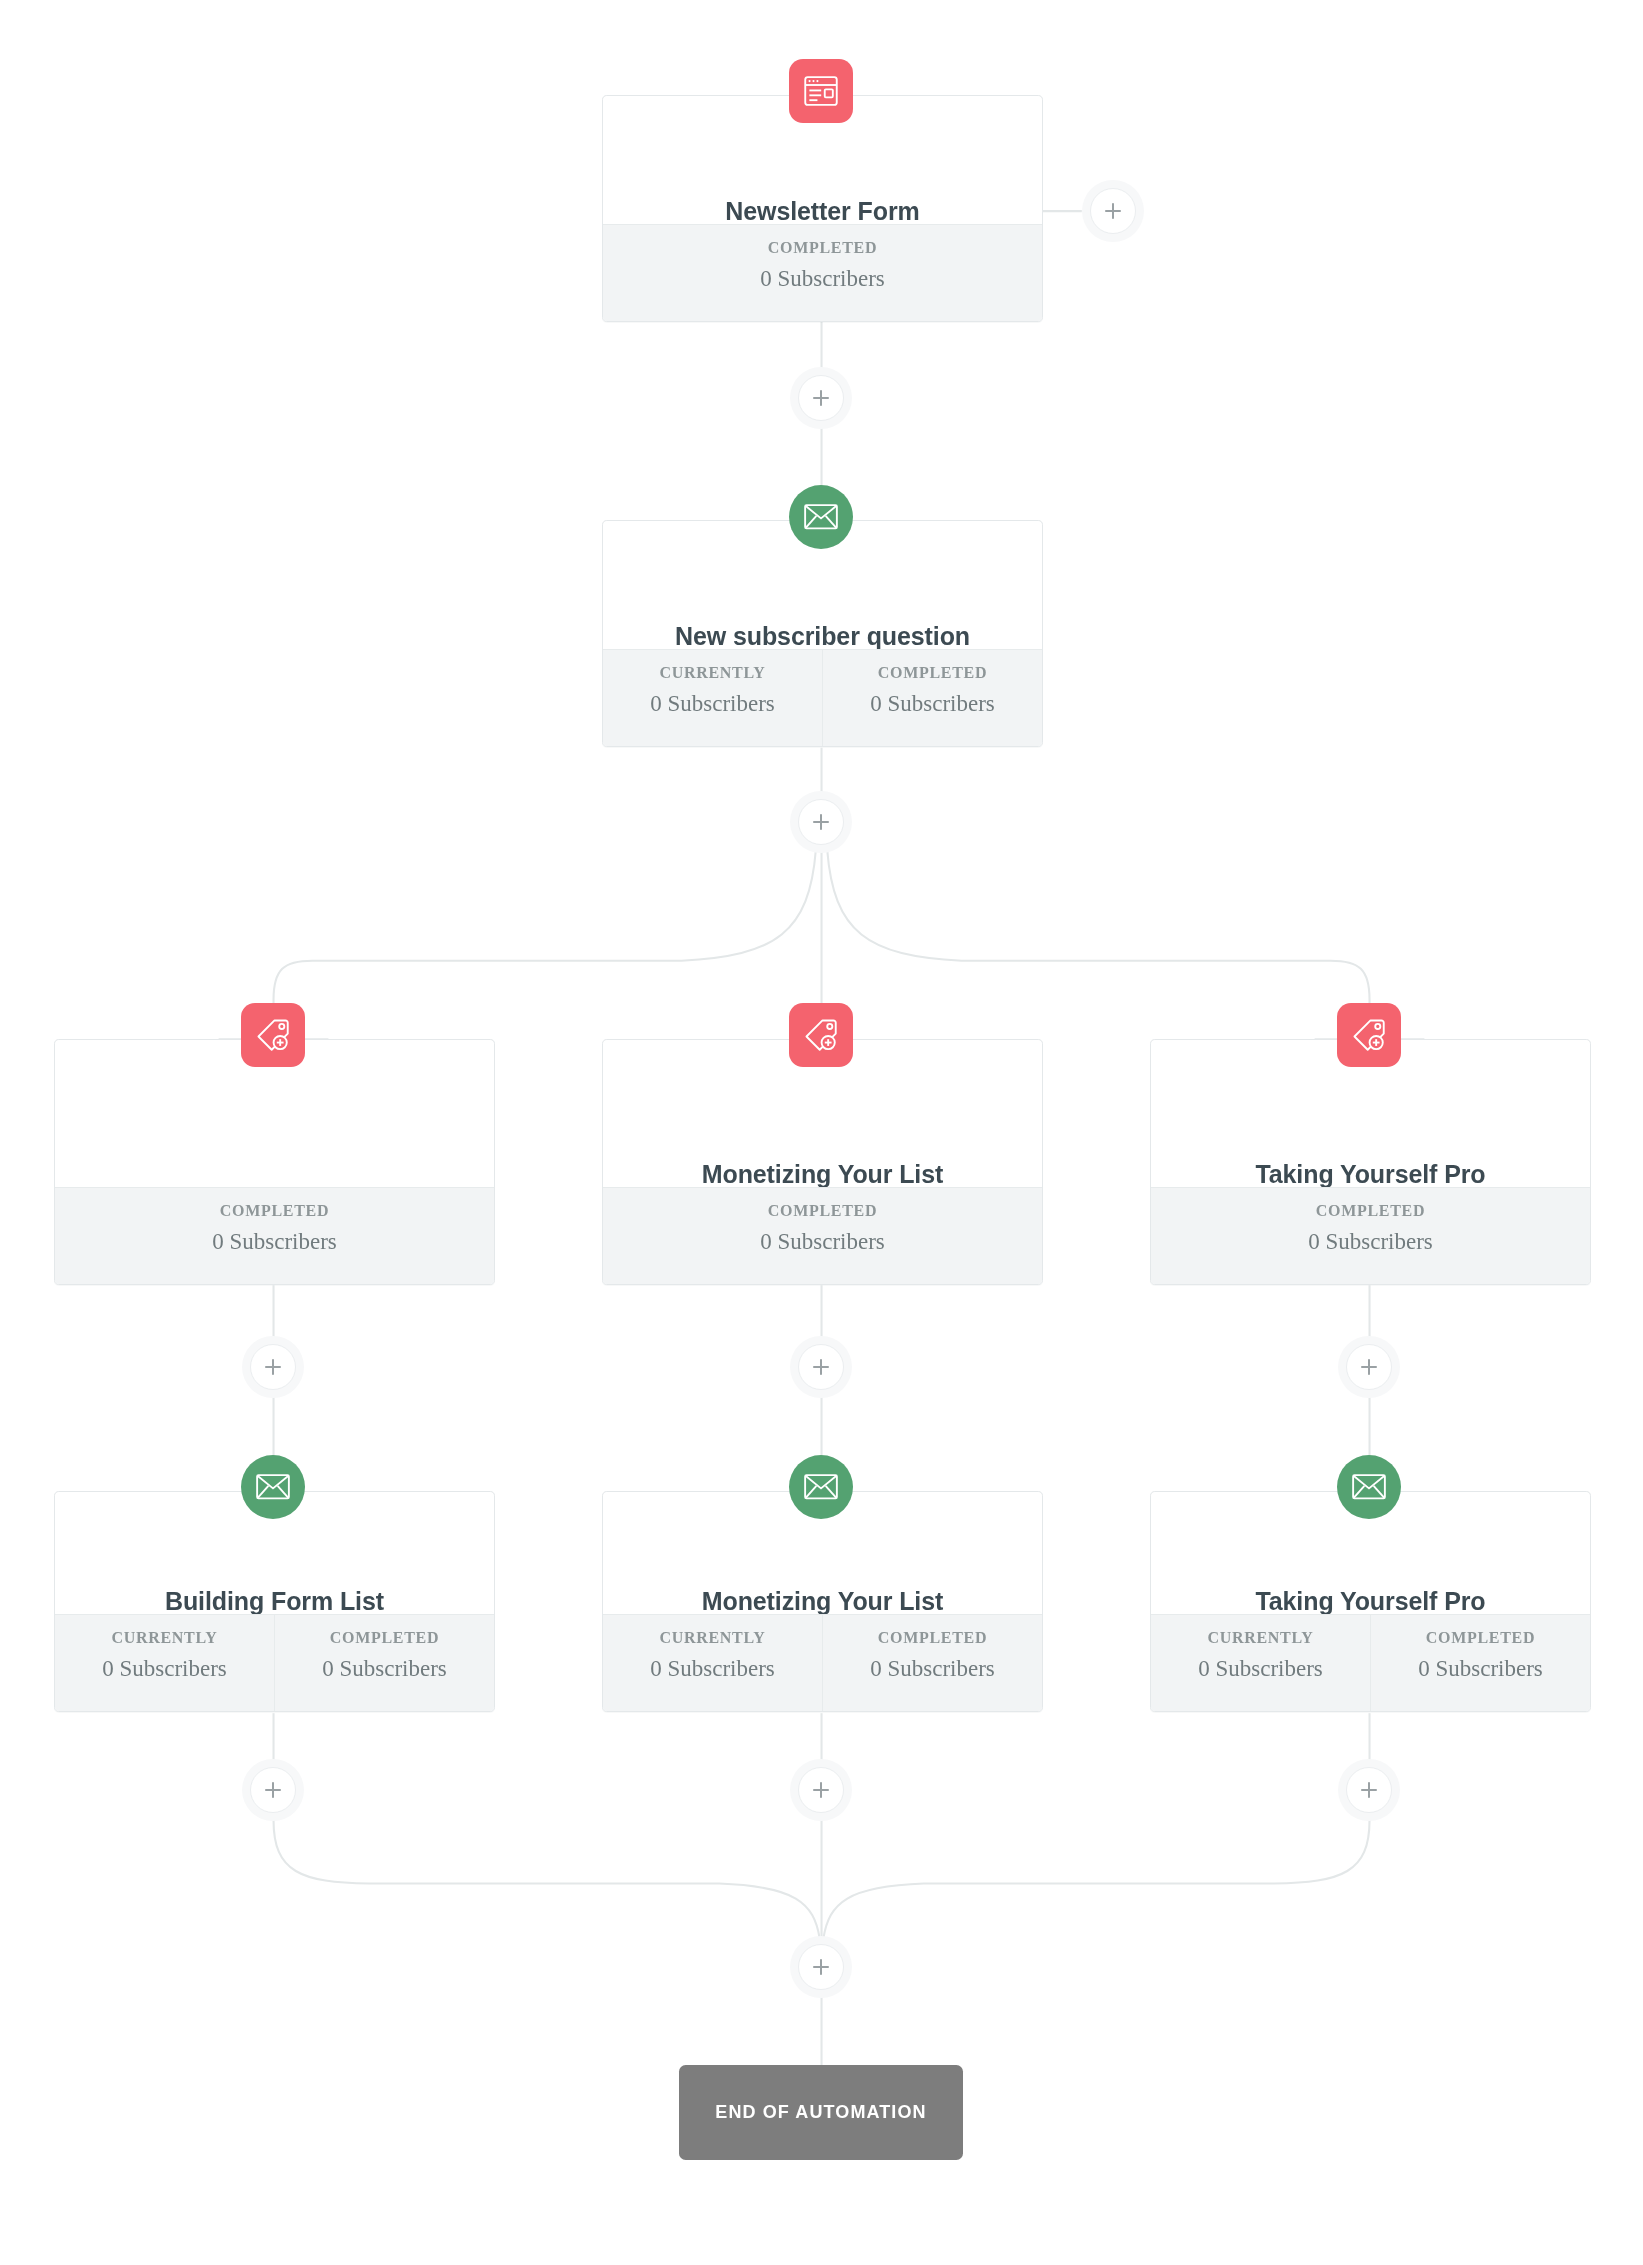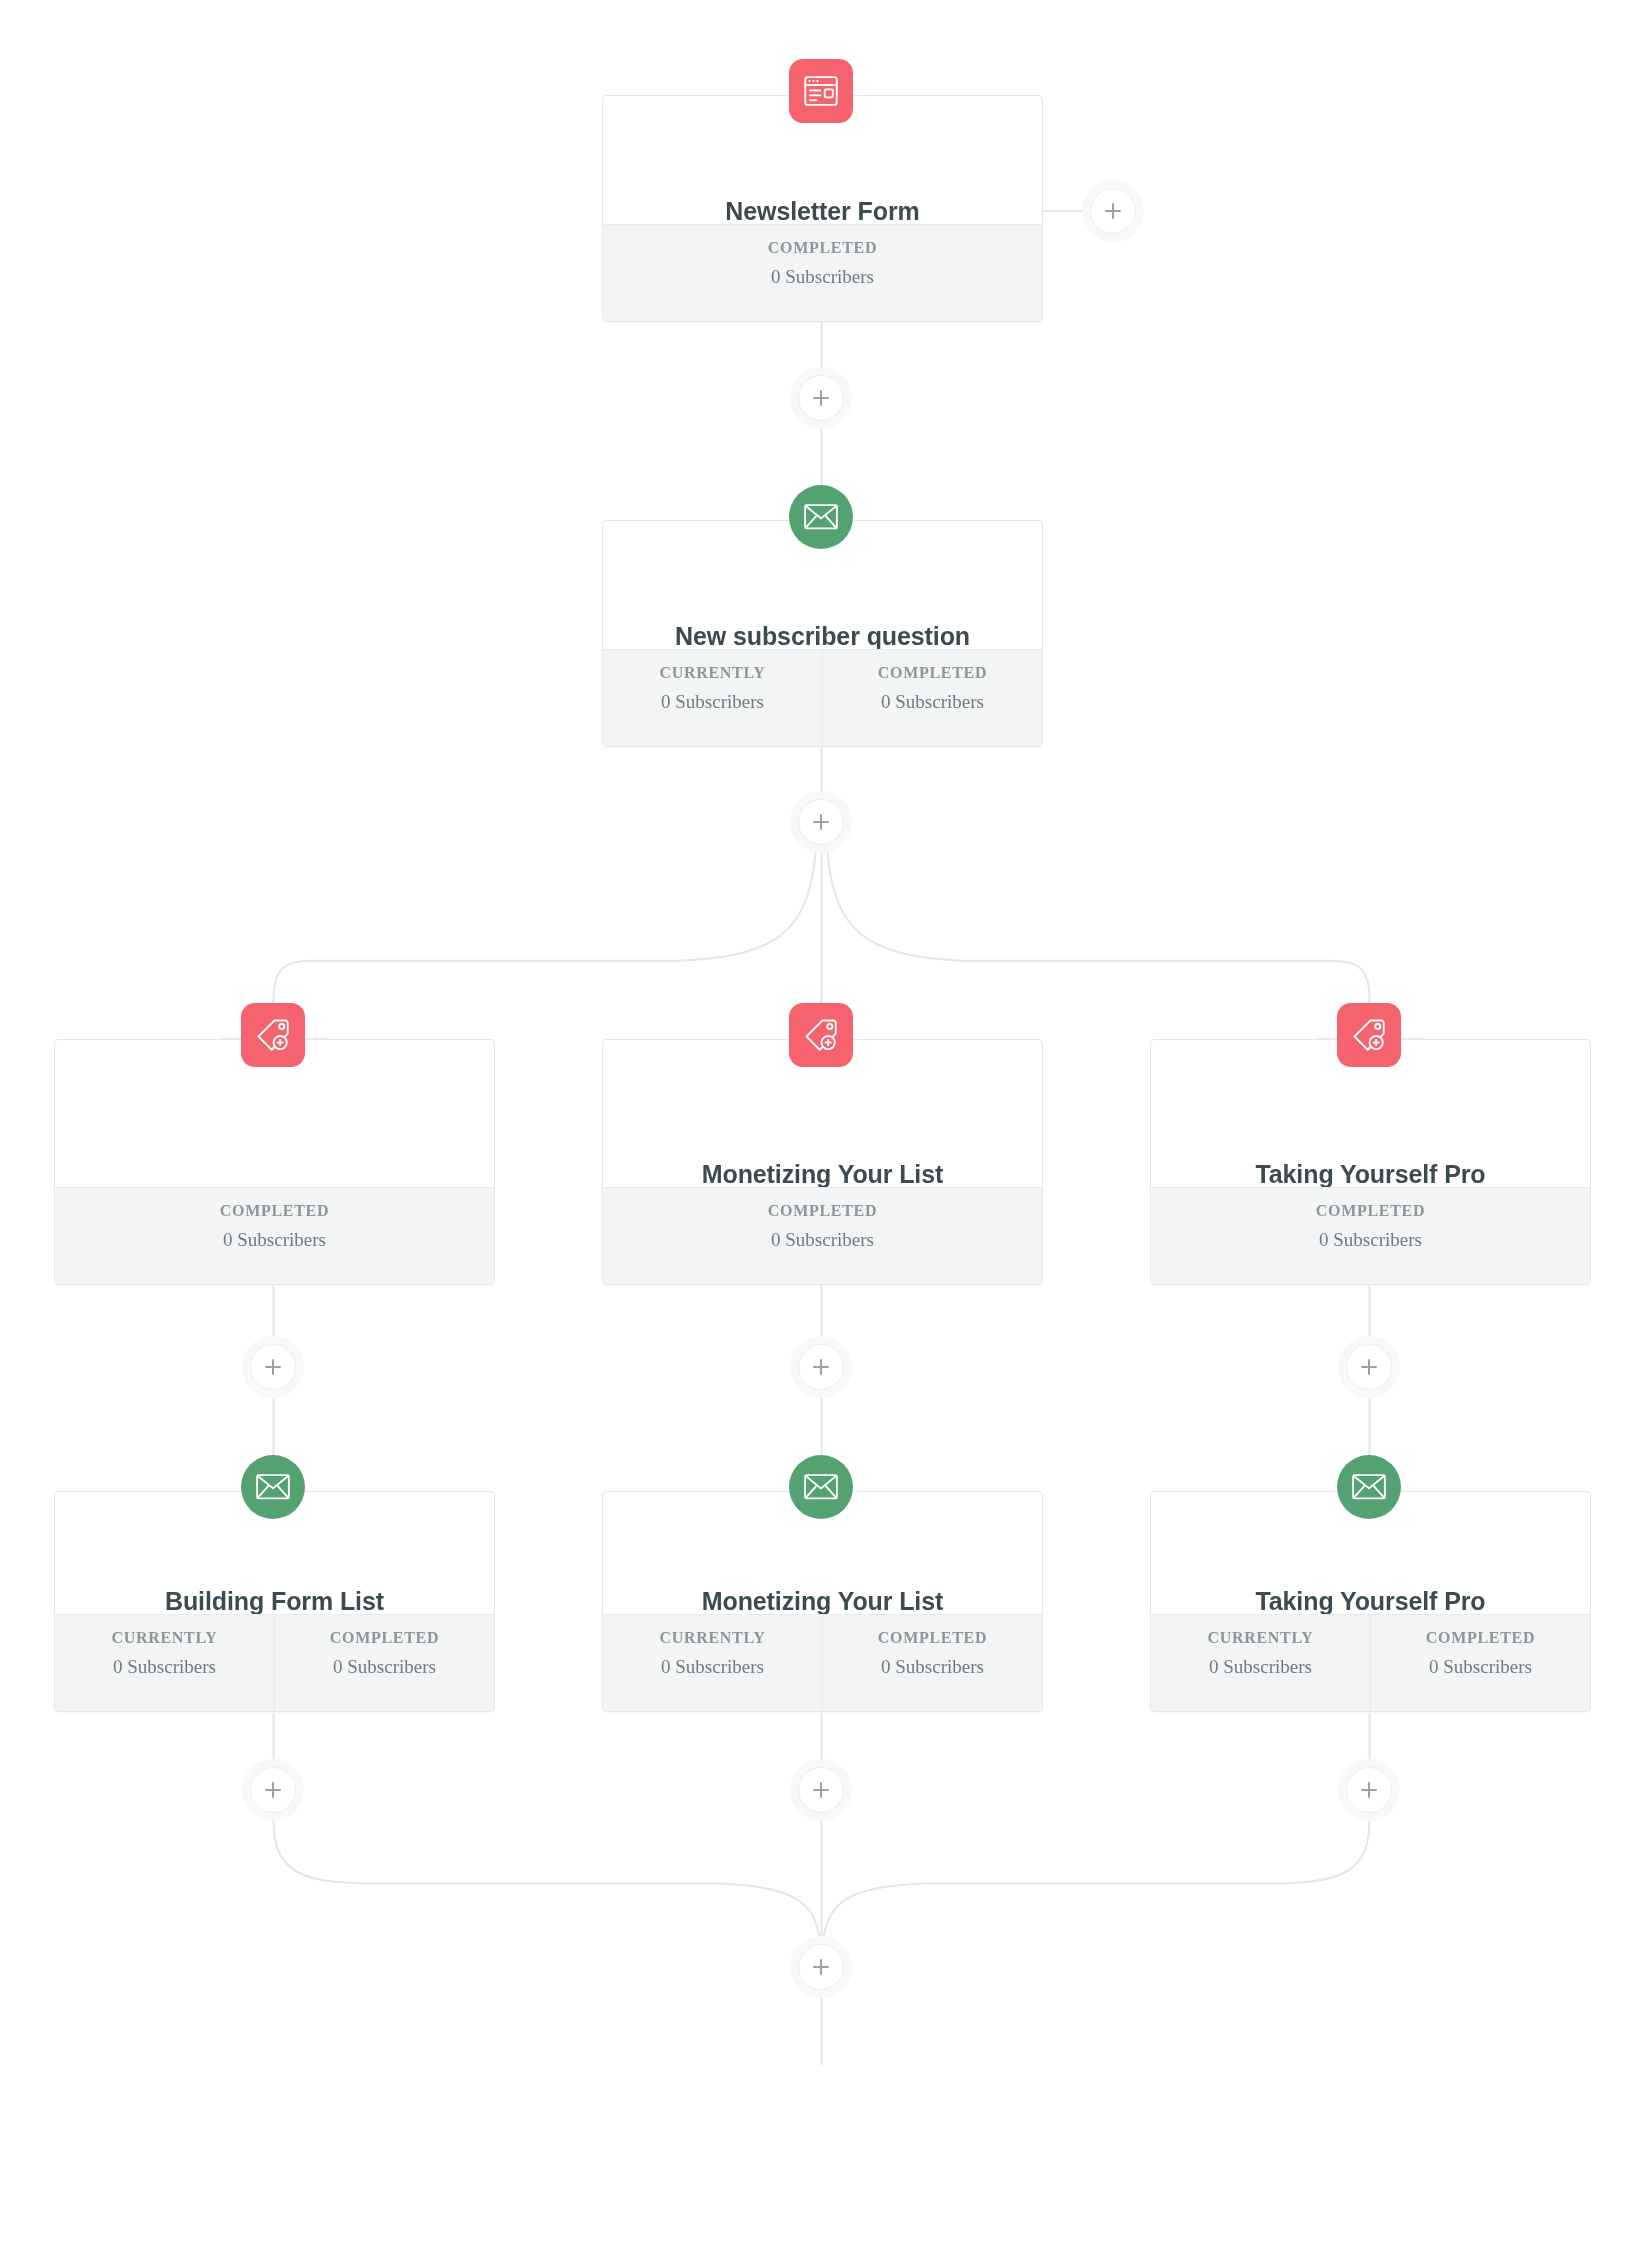--- a/index.html
+++ b/index.html
@@ -88,21 +88,21 @@
   .stat-label {
     color: #8e9698;
     font-size: 16px;
     font-weight: 700;
     letter-spacing: 0.7px;
     line-height: 1;
     margin-bottom: 11.4px;
   }
   .stat-value {
     color: #717b7e;
-    font-size: 19px;
+    font-size: 23px;
     font-weight: 400;
     line-height: 1;
   }
 
   
   .node-icon {
     position: absolute;
     z-index: 4;
     display: flex;
     align-items: center;
@@ -434,15 +434,18 @@
     <div class="plus-inner"></div>
   </div>
   <div class="plus" style="left:1338px; top:1759px;">
     <div class="plus-inner"></div>
   </div>
 
   <div class="plus" style="left:790px; top:1936px;">
     <div class="plus-inner"></div>
   </div>
 
+  <div class="end-btn" style="left:679px; top:2065px; width:284px; height:95px;">
+    <span>END OF AUTOMATION</span>
+  </div>
 
 </div>
 
 
 </body></html>

